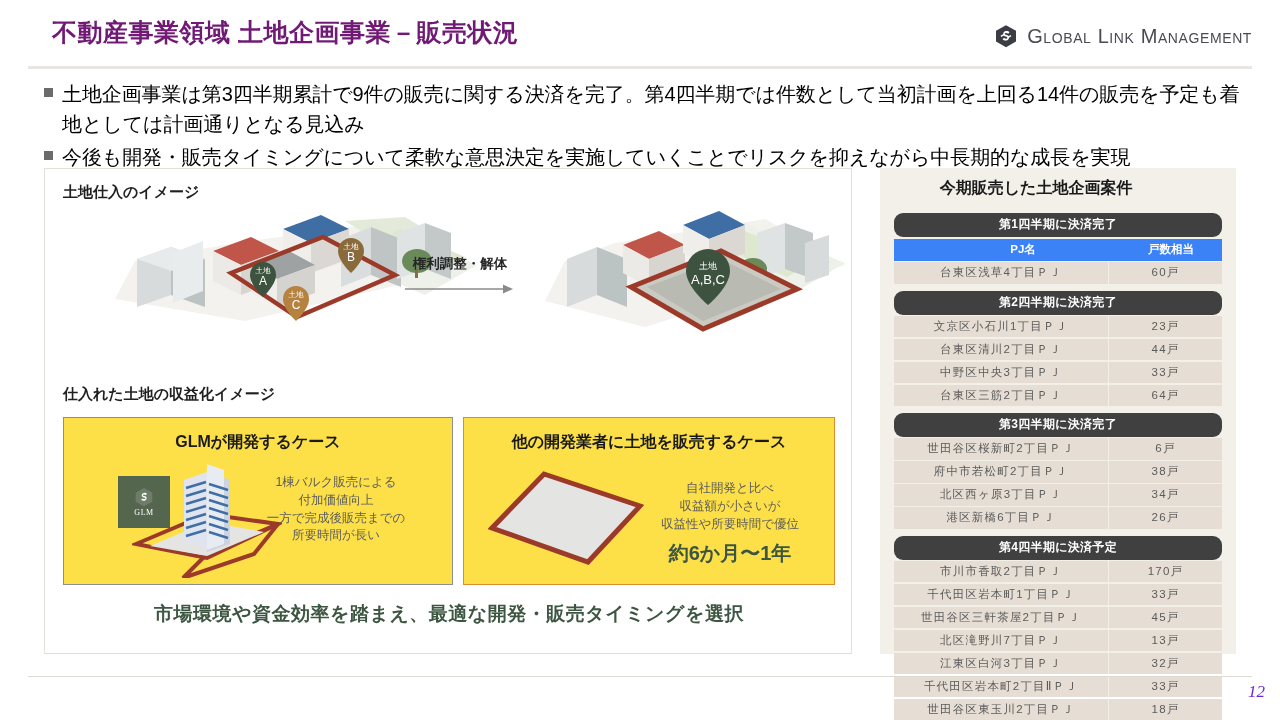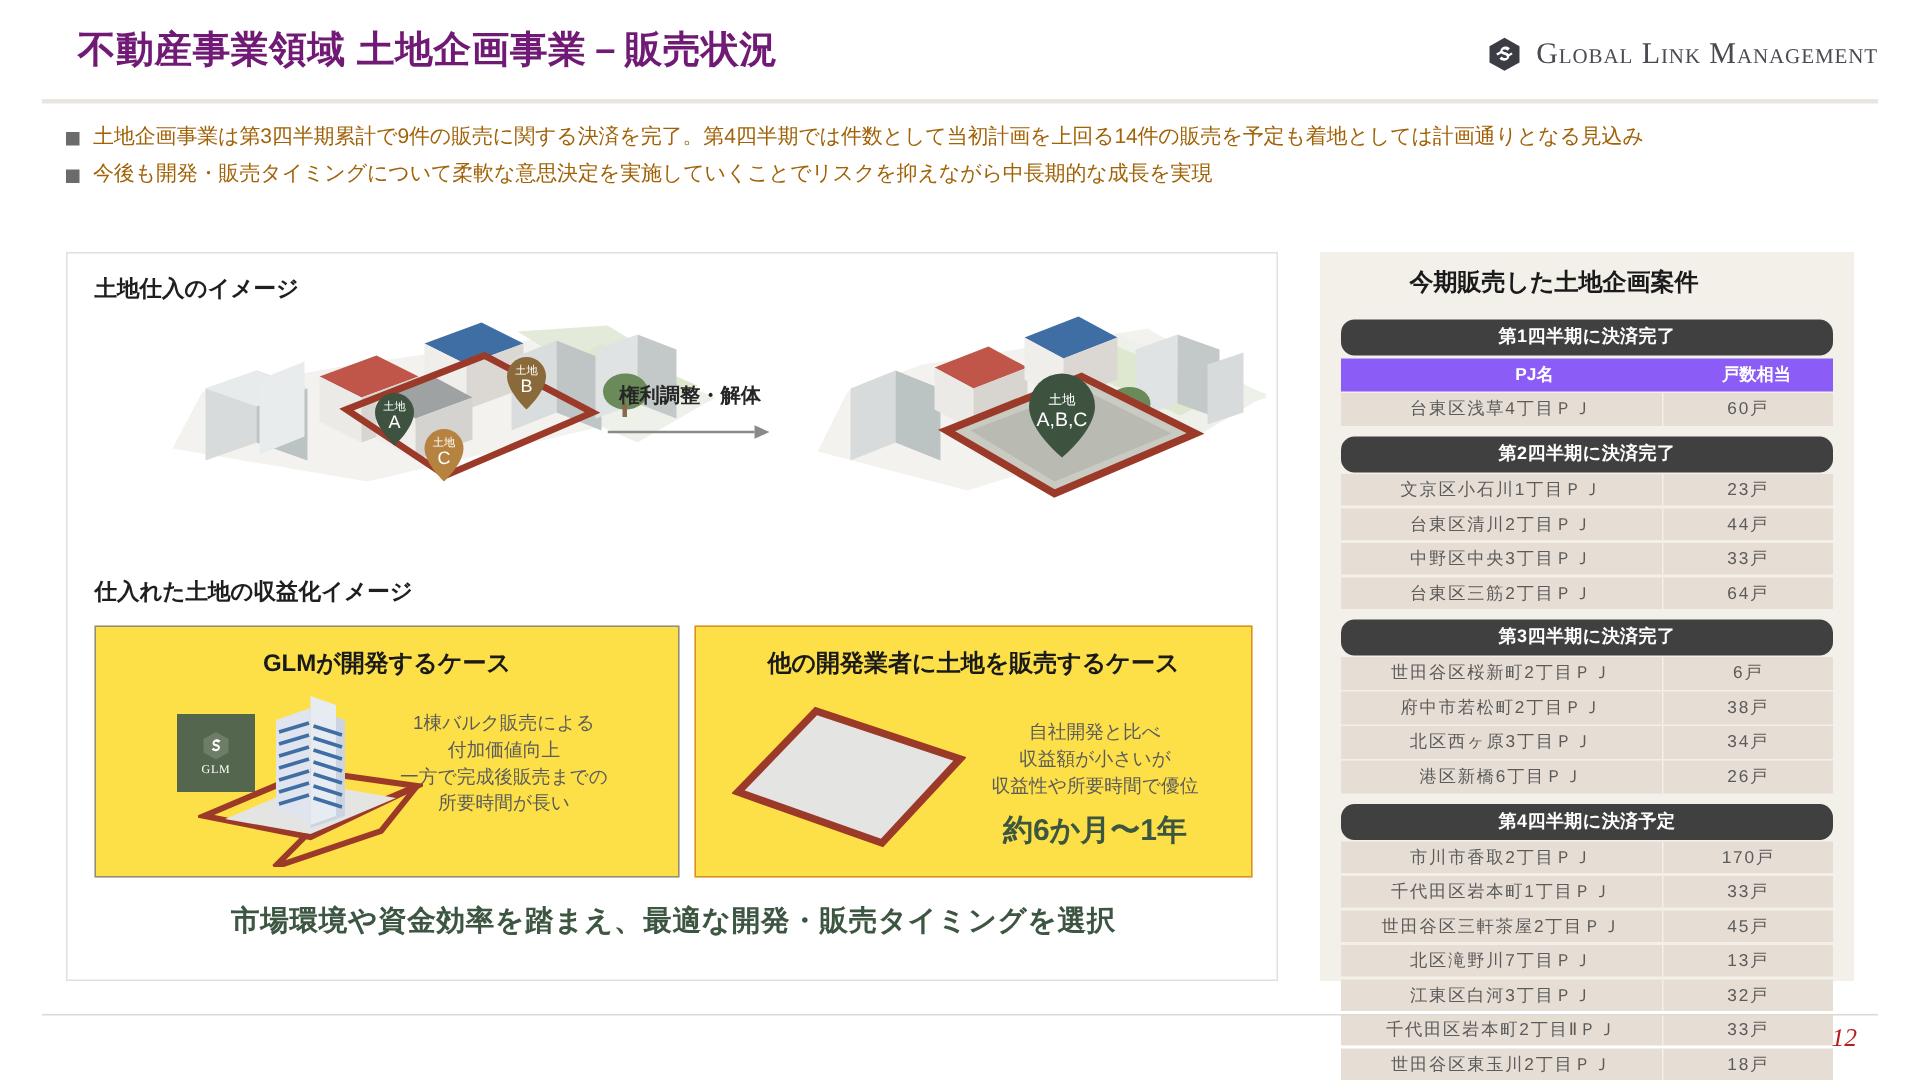--- a/index.html
+++ b/index.html
@@ -13,37 +13,37 @@
 
   
   .header { position: absolute; left: 0; top: 0; width: 1280px; height: 68px; }
   .page-title {
     position: absolute; left: 52px; top: 16px;
     font-size: 25px; font-weight: bold; color: #701a75; letter-spacing: .5px;
   }
   .logo { position: absolute; right: 28px; top: 24px; display: flex; align-items: center; gap: 9px; }
   .logo-mark { width: 24px; height: 24px; }
   .logo-text {
-    font-family: Liberation Serif, serif;
+    font-family: Liberation Sans, sans-serif;
     font-size: 20px; color: #4a4a52; letter-spacing: .6px;
     font-variant: small-caps;
   }
   .header-rule {
     position: absolute; left: 28px; top: 66px; width: 1224px; height: 3px;
     background: #e9e6e1;
   }
 
   
   .bullets { position: absolute; left: 44px; top: 80px; width: 1200px; }
   .bullet { display: flex; align-items: flex-start; gap: 9px; margin-bottom: 4px; }
   .bullet-mark {
     width: 9px; height: 9px; background: #6b6b6b; flex: none; margin-top: 8px;
   }
   .bullet-text {
-    font-size: 14px; color: #a16207; line-height: 1.48; letter-spacing: -0.1px;
+    font-size: 20px; color: #000000; line-height: 1.48; letter-spacing: -0.1px;
   }
 
   
   .left-panel {
     position: absolute; left: 44px; top: 168px; width: 808px; height: 486px;
     background: #ffffff; border: 1px solid #e3e0da;
   }
   .right-panel {
     position: absolute; left: 880px; top: 168px; width: 356px; height: 486px;
     background: #f3f0ea;
@@ -106,21 +106,21 @@
   .tbl-title {
     position: absolute; left: 0; top: 10px; width: 312px; text-align: center;
     font-size: 16px; font-weight: bold; color: #1a1a1a;
   }
   .tbl-wrap { position: absolute; left: 14px; top: 38px; width: 328px; }
   .q-head {
     background: #404040; color: #ffffff; font-size: 12px; font-weight: bold;
     text-align: center; padding: 3px 0 4px; border-radius: 9px; margin-top: 7px;
     letter-spacing: .3px;
   }
-  .col-head { display: flex; background: #8b5cf6; margin-top: 2px; padding-left: 32px; }
+  .col-head { display: flex; background: #3b82f6; margin-top: 2px; padding-left: 32px; }
   .col-head div {
     color: #ffffff; font-size: 11.5px; font-weight: bold; text-align: center;
     padding: 3px 0 4px;
   }
   .col-head .c1 { width: 215px; }
   .col-head .c2 { width: 113px; }
   .rows { margin-top: 1px; }
   .row { display: flex; background: #e6ded4; margin-bottom: 1.5px; }
   .row .c1 {
     width: 215px; text-align: center; font-size: 11.5px; color: #5b5b5b;
@@ -135,23 +135,23 @@
   
   .footer-rule {
     position: absolute; left: 28px; top: 676px; width: 1224px; height: 1px;
     background: #ddd9d3;
   }
   .footer-text {
     position: absolute; left: 44px; top: 686px;
     font-size: 10.5px; color: #6d6d6d;
   }
   .page-num {
-    position: absolute; right: 42px; top: 682px;
+    position: absolute; right: 15px; top: 682px;
     font-family: "Liberation Serif", "DejaVu Serif", serif;
-    font-size: 17px; font-style: italic; color: #b91c1c; margin-left: 36px;
+    font-size: 17px; font-style: italic; color: #6d28d9; margin-left: 36px;
   }
 </style>
 </head>
 <body>
 
 <div class="slide">
 
   <div class="header">
     <div class="page-title">不動産事業領域 土地企画事業－販売状況</div>
 

